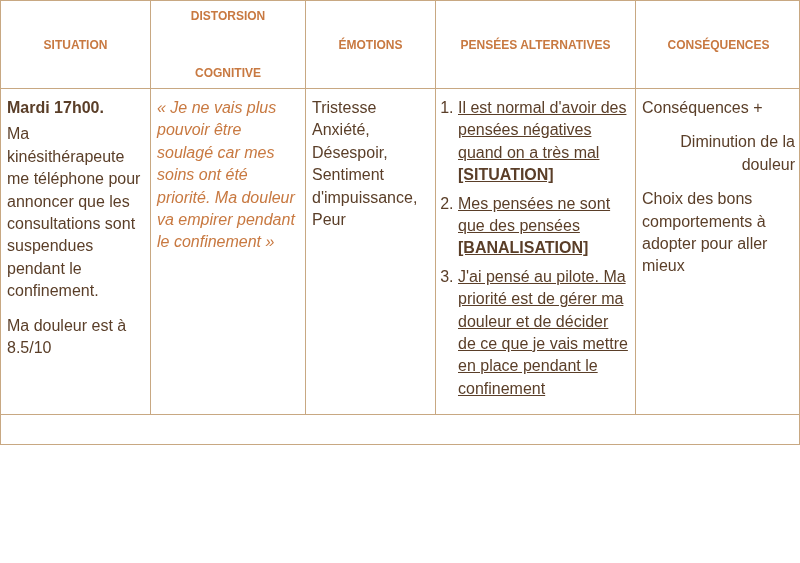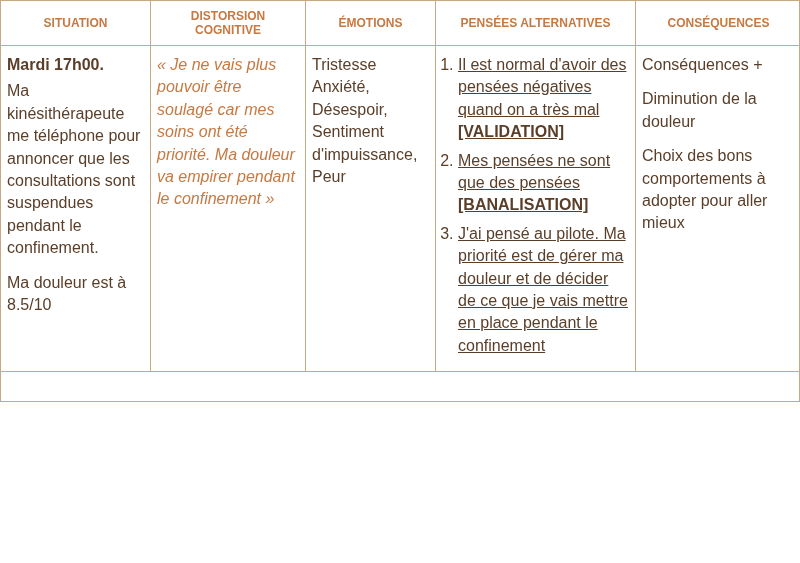--- a/index.html
+++ b/index.html
@@ -37,21 +37,21 @@
       display: flex;
       align-items: center;
       justify-content: center;
     }
 
     .header-cell:last-child {
       border-right: none;
     }
 
     .col-situation { width: 150px; min-width: 150px; }
-    .col-distorsion { width: 155px; min-width: 155px; }
+    .col-distorsion { width: 155px; min-width: 155px; gap: 43px; }
     .col-emotions { width: 130px; min-width: 130px; }
     .col-pensees { width: 200px; min-width: 200px; }
     .col-consequences { width: 165px; min-width: 165px; }
 
     .table-body {
       display: flex;
     }
 
     .body-cell {
       padding: 8px 6px;
@@ -161,33 +161,33 @@
     </div>
 
     <div class="body-cell emotions-cell">
       <p>Tristesse<br>Anxiété,<br>Désespoir,<br>Sentiment d'impuissance,<br>Peur</p>
     </div>
 
     <div class="body-cell pensees-cell">
       <ol>
         <li>
           Il est normal d'avoir des pensées négatives quand on a très mal<br>
-          <span class="bracket-text">[VALIDATION]</span>
+          <span class="bracket-text">[SITUATION]</span>
         </li>
         <li>
           Mes pensées ne sont que des pensées<br>
           <span class="bracket-text">[BANALISATION]</span>
         </li>
         <li>
           J'ai pensé au pilote.  Ma priorité est de gérer ma douleur et de décider de ce que je vais mettre en place pendant le confinement
         </li>
       </ol>
     </div>
 
     <div class="body-cell consequences-cell">
       <p style="margin-bottom:12px;">Conséquences +</p>
-      <p style="margin-bottom:12px;">Diminution de la douleur</p>
+      <p style="margin-bottom:12px;text-align:right;">Diminution de la douleur</p>
       <p>Choix des bons comportements à adopter pour aller mieux</p>
     </div>
   </div>
 
   <div class="footer-row"></div>
 </div>
 
 </body></html>

